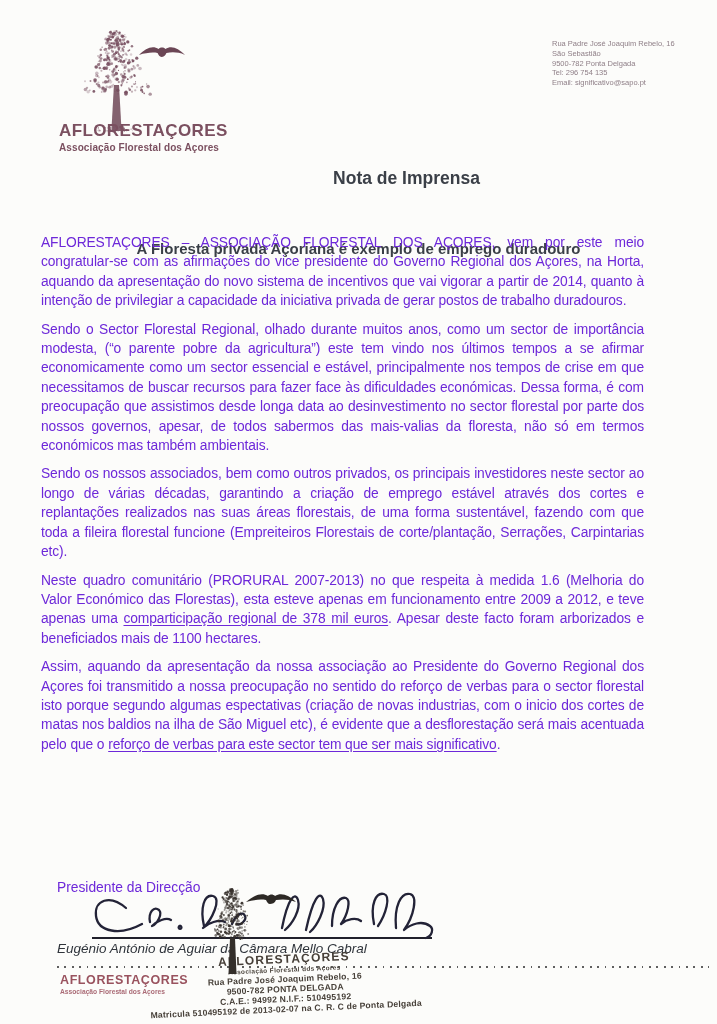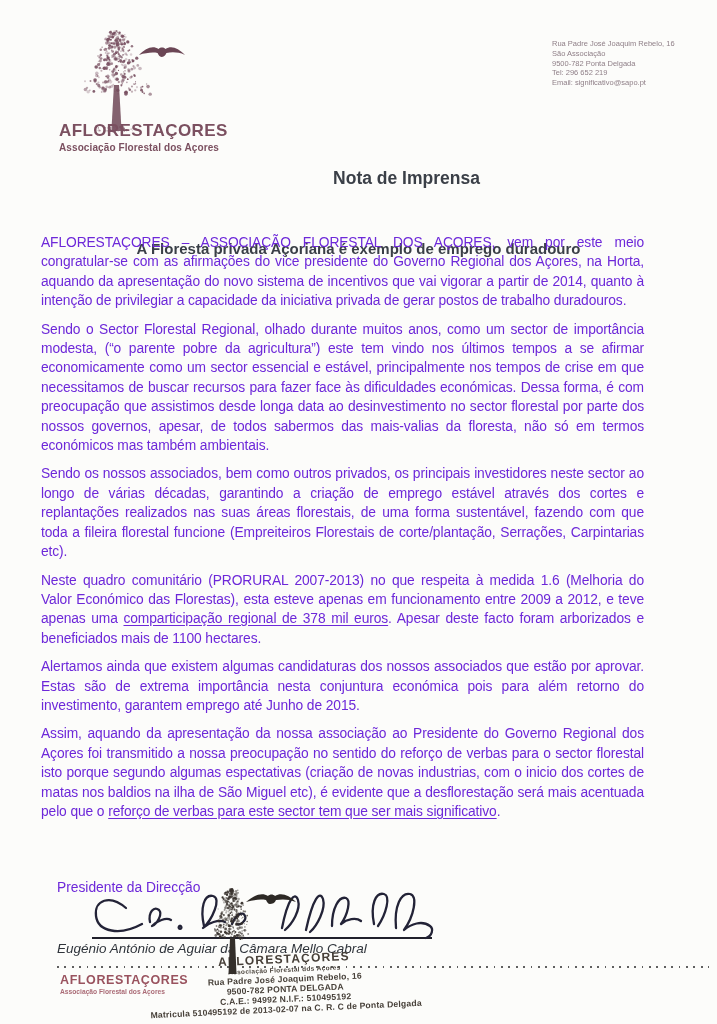--- a/index.html
+++ b/index.html
@@ -398,35 +398,34 @@
   <svg class="logo-bird" viewBox="0 0 49 14">
     <path d="M1,11 C8,4 15,1 21,5 C23,3 26,3 28,5 C34,1 41,4 48,11 C41,8 35,8 29,9 C28,12 26,13 24,13 C22,13 21,11 20,9 C14,8 8,9 1,11 Z" fill="#6b4655"></path>
   </svg>
   <div class="logo-text">
     <div class="org-name">AFLORESTAÇORES</div>
     <div class="org-sub">Associação Florestal dos Açores</div>
   </div>
 
   <div class="contact">
     <div>Rua Padre José Joaquim Rebelo, 16</div>
-    <div>São Associação</div>
+    <div>São Sebastião</div>
     <div>9500-782 Ponta Delgada</div>
-    <div>Tel: 296 652 219</div>
+    <div>Tel: 296 754 135</div>
     <div>Email: significativo@sapo.pt</div>
   </div>
 
   <div class="doc-title">Nota de Imprensa</div>
   <div class="doc-subtitle">A Floresta privada Açoriana é exemplo de emprego duradouro</div>
 
   <div class="content">
     <p>AFLORESTAÇORES – ASSOCIAÇÃO FLORESTAL DOS AÇORES, vem por este meio congratular-se com as afirmações do vice presidente do Governo Regional dos Açores, na Horta, aquando da apresentação do novo sistema de incentivos que vai vigorar a partir de 2014, quanto à intenção de privilegiar a capacidade da iniciativa privada de gerar postos de trabalho duradouros.</p>
     <p>Sendo o Sector Florestal Regional, olhado durante muitos anos, como um sector de importância modesta, (“o parente pobre da agricultura”) este tem vindo nos últimos tempos a se afirmar economicamente como um sector essencial e estável, principalmente nos tempos de crise em que necessitamos de buscar recursos para fazer face às dificuldades económicas. Dessa forma, é com preocupação que assistimos desde longa data ao desinvestimento no sector florestal por parte dos nossos governos, apesar, de todos sabermos das mais-valias da floresta, não só em termos económicos mas também ambientais.</p>
     <p>Sendo os nossos associados, bem como outros privados, os principais investidores neste sector ao longo de várias décadas, garantindo a criação de emprego estável através dos cortes e replantações realizados nas suas áreas florestais, de uma forma sustentável, fazendo com que toda a fileira florestal funcione (Empreiteiros Florestais de corte/plantação, Serrações, Carpintarias etc).</p>
     <p><span>Neste quadro comunitário (PRORURAL 2007-2013) no que respeita à medida 1.6 (Melhoria do Valor Económico das Florestas), esta esteve apenas em funcionamento entre 2009 a 2012, e teve apenas uma </span><span class="u">comparticipação regional de 378 mil euros</span><span>. Apesar deste facto foram arborizados e beneficiados mais de 1100 hectares.</span></p>
-    <p>Alertamos ainda que existem algumas candidaturas dos nossos associados que estão por aprovar. Estas são de extrema importância nesta conjuntura económica pois para além retorno do investimento, garantem emprego até Junho de 2015.</p>
     <p><span>Assim, aquando da apresentação da nossa associação ao Presidente do Governo Regional dos Açores foi transmitido a nossa preocupação no sentido do reforço de verbas para o sector florestal isto porque segundo algumas espectativas (criação de novas industrias, com o inicio dos cortes de matas nos baldios na ilha de São Miguel etc), é evidente que a desflorestação será mais acentuada pelo que o </span><span class="u">reforço de verbas para este sector tem que ser mais significativo</span><span>.</span></p>
   </div>
 
   <div class="sig-role">Presidente da Direcção</div>
   <svg class="sig-scrawl" viewBox="0 0 364 60">
     <g fill="none" stroke="#232337" stroke-width="2.3" stroke-linecap="round" stroke-linejoin="round">
       <path d="M40,24 C24,10 8,16 10,32 C12,48 34,52 56,40"></path>
       <path d="M64,38 C62,28 68,22 73,26 C77,30 71,40 66,42 C71,37 80,33 85,36"></path>
       <path d="M94,42 a1.4,1.4 0 1 0 0.1,0"></path>
       <path d="M118,42 C114,24 118,10 127,12 C136,14 126,36 117,44 C122,39 133,35 139,38"></path>

